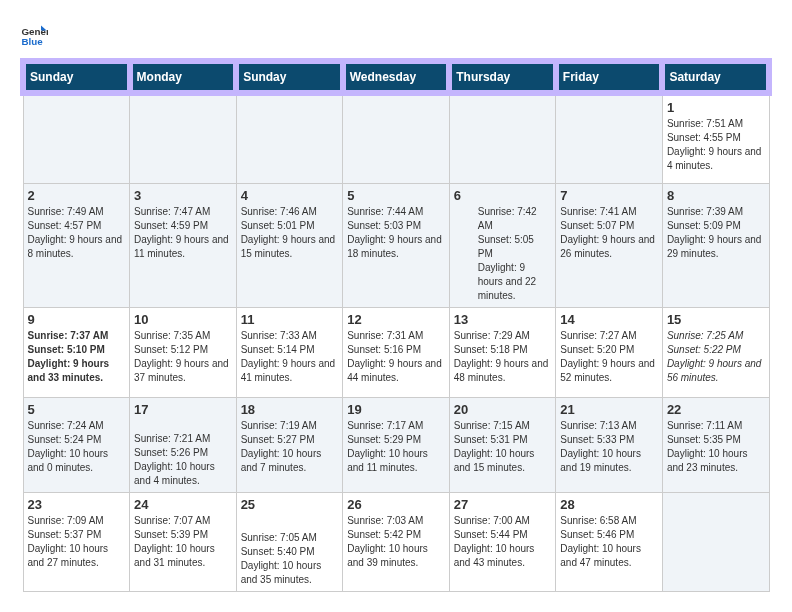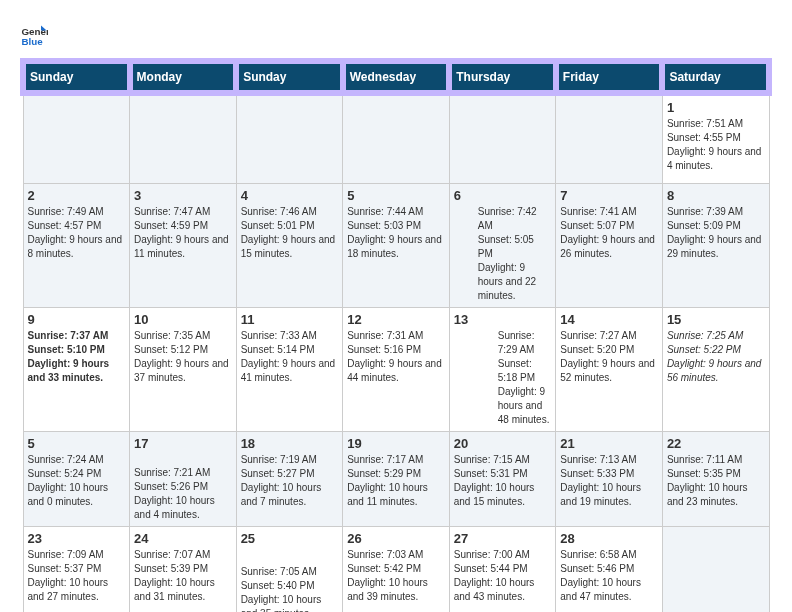--- a/index.html
+++ b/index.html
@@ -191,21 +191,21 @@
 Daylight: 9 hours and 41 minutes.</div>
         </td>
         <td>
           <div class="day-number">12</div>
           <div class="day-info" style="white-space: pre-line;">Sunrise: 7:31 AM
 Sunset: 5:16 PM
 Daylight: 9 hours and 44 minutes.</div>
         </td>
         <td>
           <div class="day-number">13</div>
-          <div class="day-info" style="white-space: pre-line; margin-left: 44px;">Sunrise: 7:29 AM
+          <div class="day-info" style="white-space: pre-line;">Sunrise: 7:29 AM
 Sunset: 5:18 PM
 Daylight: 9 hours and 48 minutes.</div>
         </td>
         <td>
           <div class="day-number">14</div>
           <div class="day-info" style="white-space: pre-line;">Sunrise: 7:27 AM
 Sunset: 5:20 PM
 Daylight: 9 hours and 52 minutes.</div>
         </td>
         <td>

